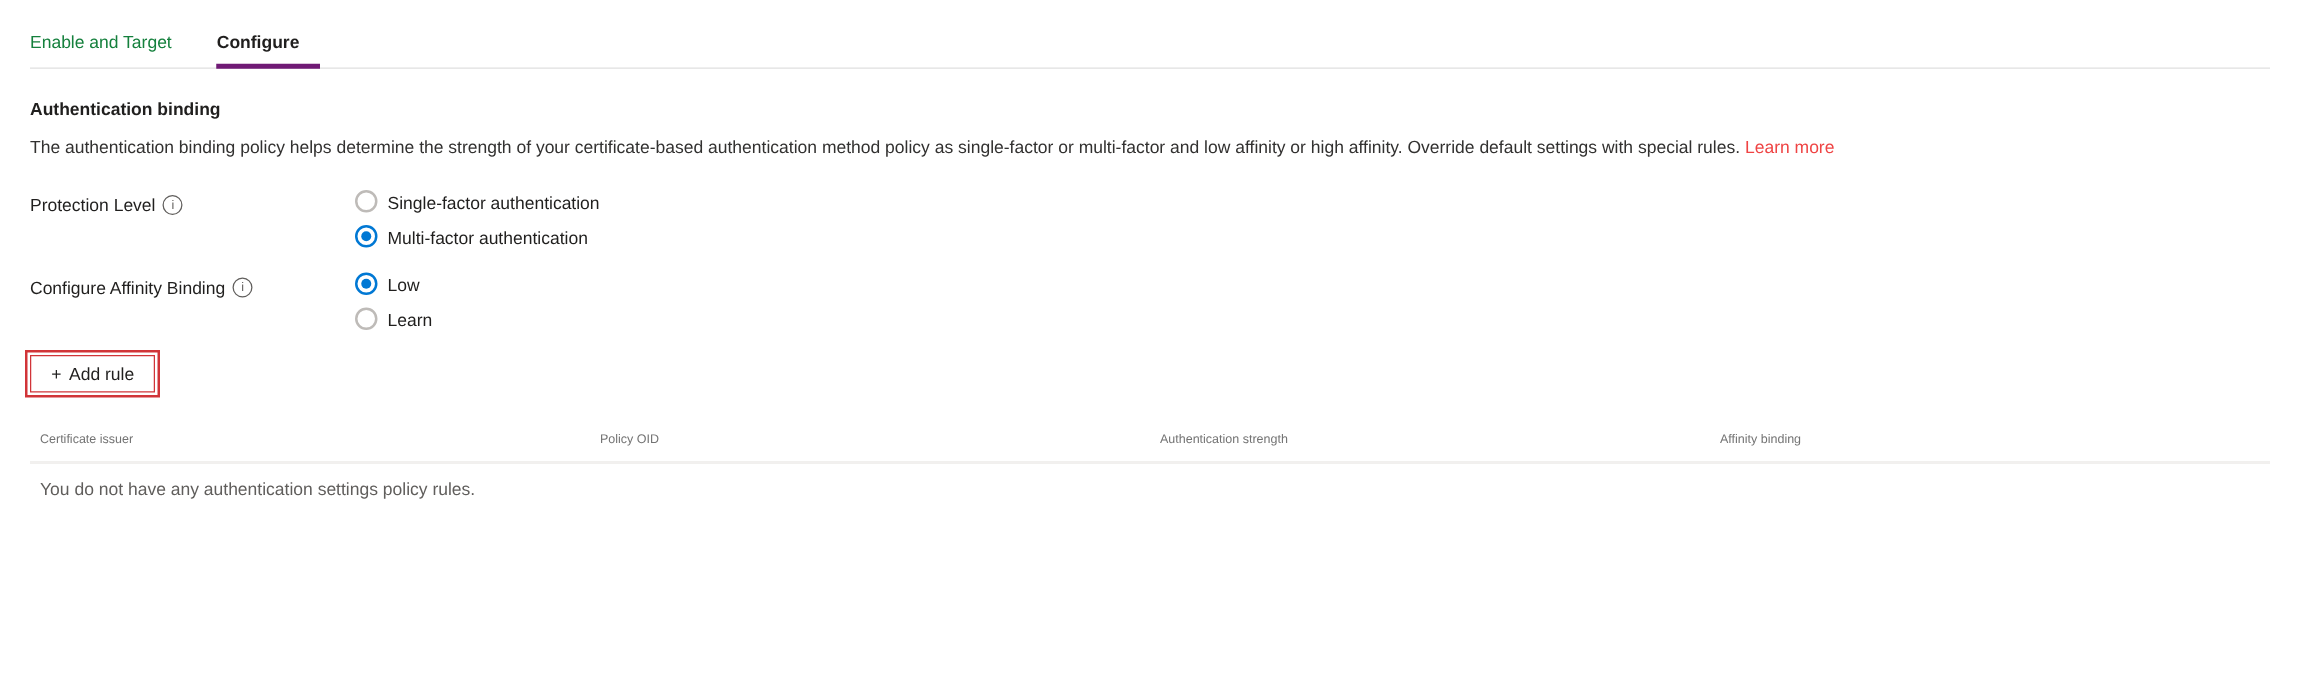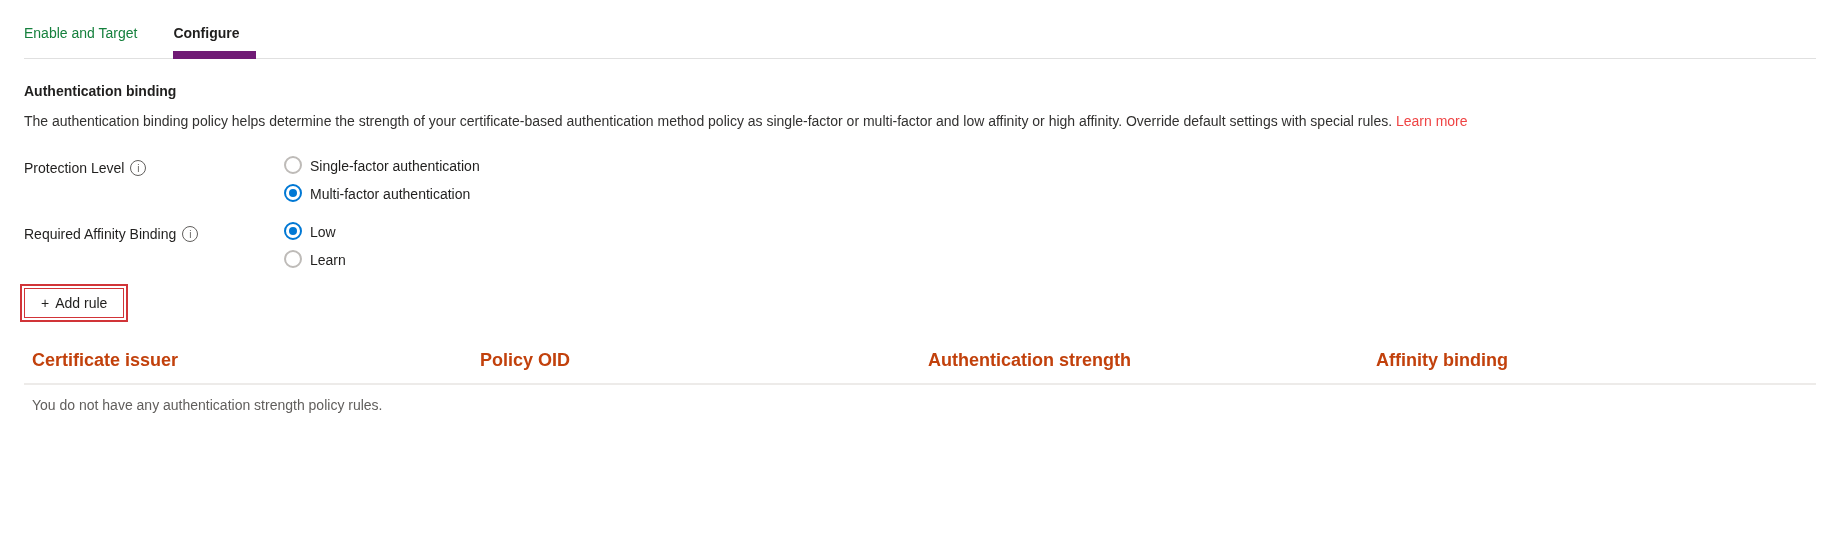--- a/index.html
+++ b/index.html
@@ -22,21 +22,21 @@
       cursor: pointer;
       font-size: 14px;
       color: #15803d;
       border-bottom: 2px solid transparent;
       position: relative;
       top: 1px;
     }
     .tab.active {
       color: #201f1e;
       font-weight: 600;
-      border-bottom: 8px solid #701a75;
+      border-bottom: 4px solid #701a75;
     }
     .section-title {
       font-weight: 700;
       font-size: 14px;
       margin-bottom: 12px;
     }
     .description {
       font-size: 14px;
       color: #323130;
       line-height: 1.5;
@@ -131,23 +131,23 @@
       width: 100%;
     }
     .table-header {
       display: grid;
       grid-template-columns: 1fr 1fr 1fr 1fr;
       border-bottom: 1px solid #edebe9;
       padding: 8px 0;
       margin-bottom: 0;
     }
     .table-header-cell {
-      font-weight: 700;
-      font-size: 18px;
-      color: #c2410c;
+      font-weight: 400;
+      font-size: 10px;
+      color: #737373;
       padding: 4px 8px;
     }
     .table-body {
       padding: 12px 8px;
       color: #605e5c;
       font-size: 14px;
     }
     .divider {
       border: none;
       border-top: 1px solid #edebe9;
@@ -189,21 +189,21 @@
     <label class="radio-option">
       <div class="radio-circle selected"></div>
       <span>Multi-factor authentication</span>
     </label>
   </div>
 </div>
 
 
 <div class="form-row">
   <div class="form-label">
-    <span>Required Affinity Binding</span>
+    <span>Configure Affinity Binding</span>
     <span class="info-icon">i</span>
   </div>
   <div class="radio-group">
     <label class="radio-option">
       <div class="radio-circle selected"></div>
       <span>Low</span>
     </label>
     <label class="radio-option">
       <div class="radio-circle"></div>
       <span>Learn</span>
@@ -219,17 +219,17 @@
 
 
 <div class="table-container">
   <div class="table-header">
     <div class="table-header-cell">Certificate issuer</div>
     <div class="table-header-cell">Policy OID</div>
     <div class="table-header-cell">Authentication strength</div>
     <div class="table-header-cell">Affinity binding</div>
   </div>
   <hr class="divider">
-  <div class="table-body">You do not have any authentication strength policy rules.</div>
+  <div class="table-body">You do not have any authentication settings policy rules.</div>
 </div>
 
 
 
 
 </body></html>

